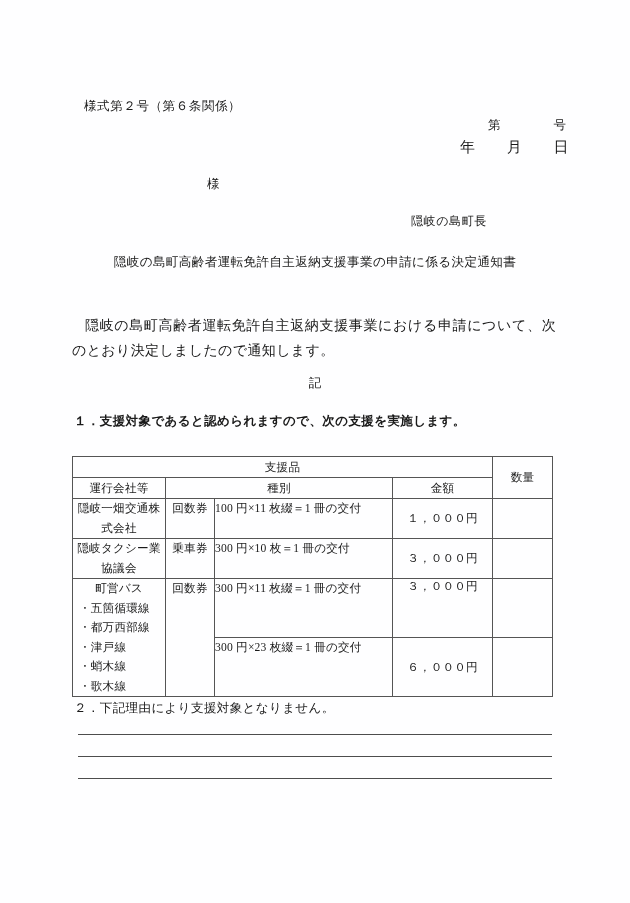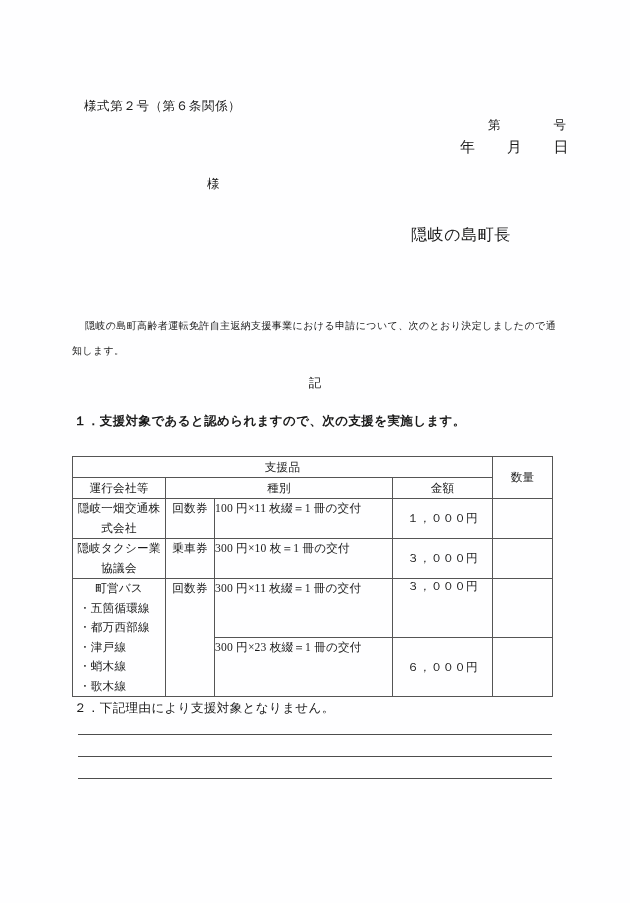--- a/index.html
+++ b/index.html
@@ -53,45 +53,44 @@
     left: 207px;
     top: 176px;
     font-size: 12.5px;
     letter-spacing: 0.6px;
     white-space: nowrap;
   }
   .issuer {
     position: absolute;
     left: 411px;
     top: 213px;
-    font-size: 16px;
-    letter-spacing: 0.6px;
-    white-space: nowrap;
-    margin-top: 12px;
+    font-size: 12px;
+    letter-spacing: 0.6px;
+    white-space: nowrap;
   }
 
   
   .doc-title {
     position: absolute;
     left: 0;
     top: 254px;
     width: 630px;
     text-align: center;
     font-size: 12.6px;
     letter-spacing: 0.35px;
     white-space: nowrap;
   }
 
   
   .body-text {
     position: absolute;
     left: 72px;
     top: 313px;
     width: 484px;
-    font-size: 10px;
+    font-size: 14px;
     line-height: 25px;
     letter-spacing: 0.35px;
     text-indent: 13px;
     text-align: justify;
   }
 
   
   .ki {
     position: absolute;
     left: 0;
@@ -203,20 +202,21 @@
 <div class="page">
 
   <div class="form-number">様式第２号（第６条関係）</div>
 
   <div class="doc-number">第　　　　号</div>
   <div class="doc-date">年　　月　　日</div>
 
   <div class="addressee">様</div>
   <div class="issuer">隠岐の島町長</div>
 
+  <div class="doc-title">隠岐の島町高齢者運転免許自主返納支援事業の申請に係る決定通知書</div>
 
   <div class="body-text">隠岐の島町高齢者運転免許自主返納支援事業における申請について、次のとおり決定しましたので通知します。</div>
 
   <div class="ki">記</div>
 
   <div class="item-1">１．支援対象であると認められますので、次の支援を実施します。</div>
 
   <table class="support-table">
     <colgroup>
       <col style="width:93px">

